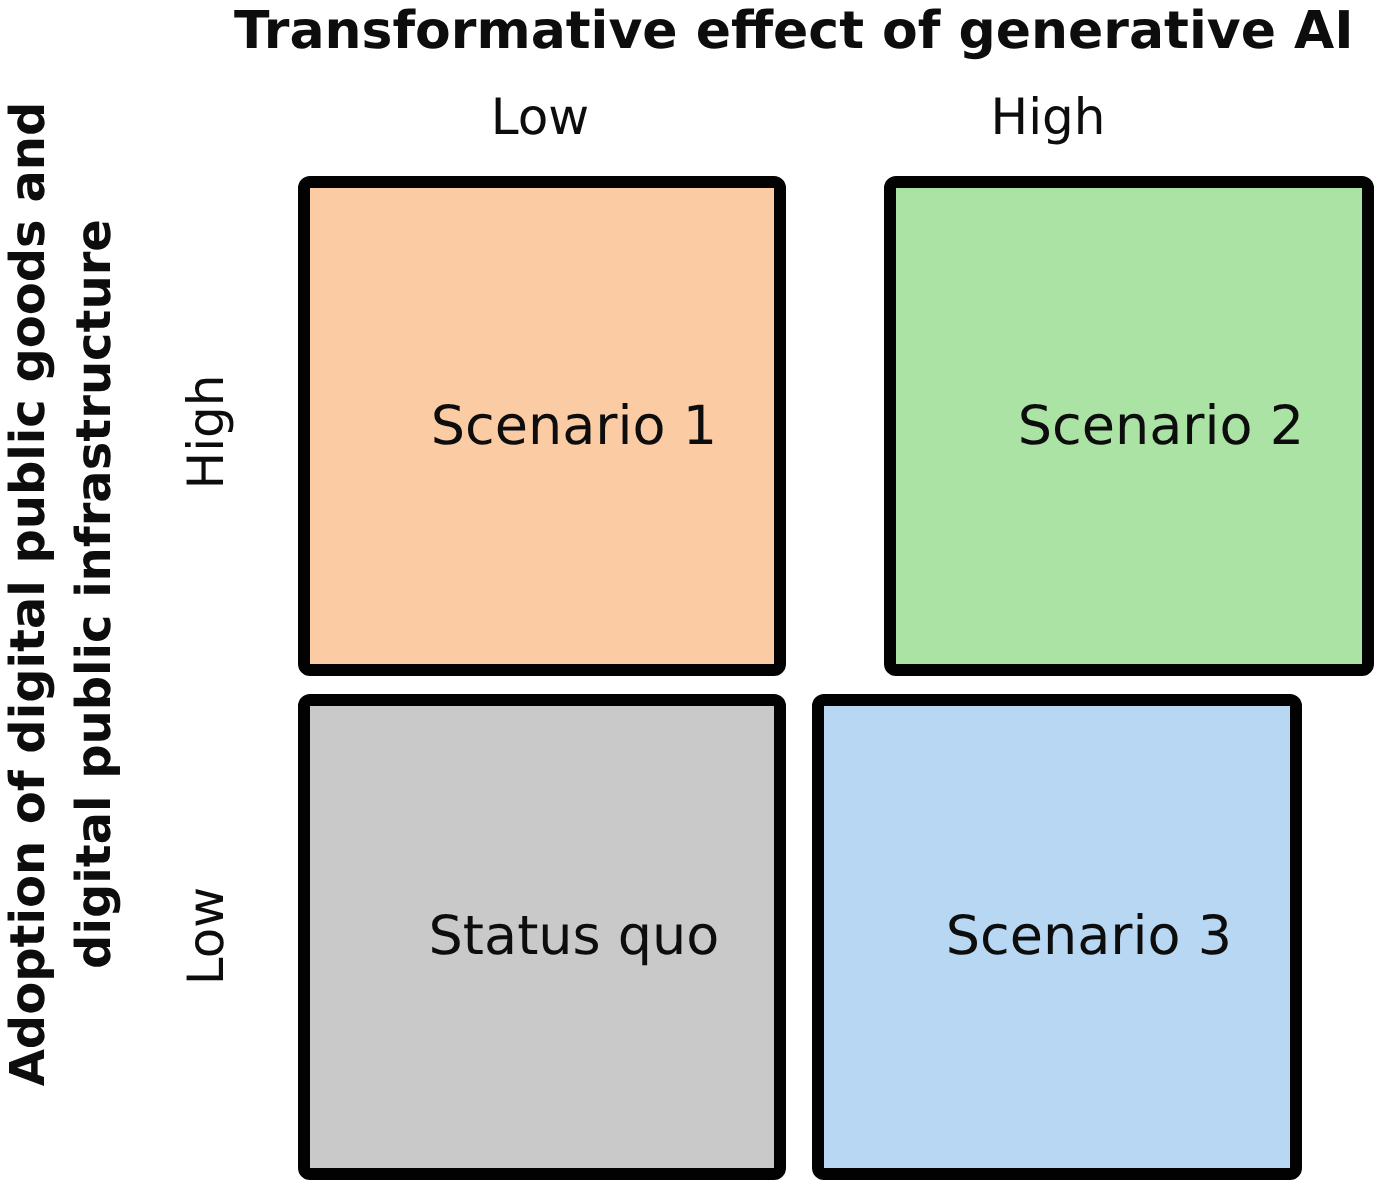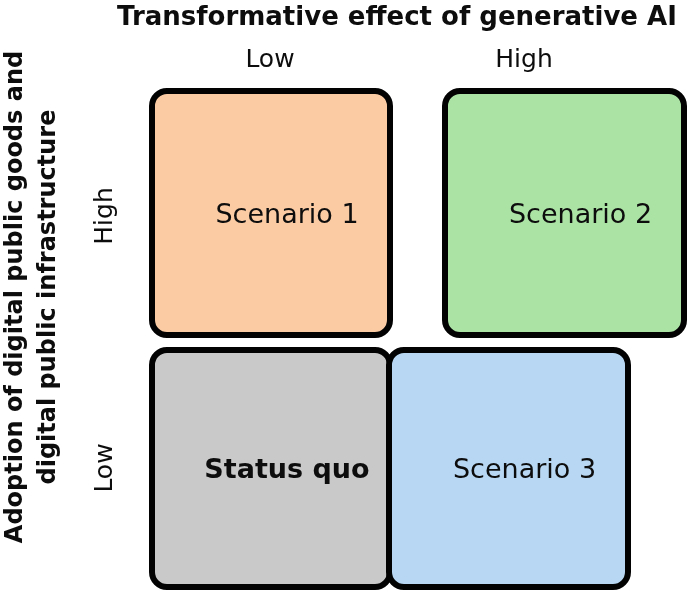--- a/index.html
+++ b/index.html
@@ -52,32 +52,32 @@
     transform: translate(-50%, -50%) rotate(-90deg);
     font-size: 25px;
     white-space: nowrap;
   }
   .row-label.high { top: 216px; }
   .row-label.low  { top: 468px; }
   .quadrant {
     position: absolute;
     box-sizing: border-box;
     border: 6px solid #020202;
-    border-radius: 18px;
+    border-radius: 6px;
     display: flex;
     align-items: center;
     justify-content: center;
     font-size: 27px;
     white-space: nowrap;
     padding-left: 32px;
   }
   .q-tl { left: 149px; top:  88px; width: 244px; height: 250px; }
   .q-tr { left: 403px; top:  88px; width: 245px; height: 250px; }
-  .q-bl { left: 149px; top: 347px; width: 244px; height: 243px; font-weight: bold; }
-  .q-br { left: 386px; top: 347px; width: 245px; height: 243px; }
+  .q-bl { left: 149px; top: 347px; width: 244px; height: 243px; }
+  .q-br { left: 406px; top: 347px; width: 245px; height: 243px; }
 </style>
 </head>
 <body>
 
 <div class="figure">
 
   <div class="chart-title">Transformative effect of generative AI</div>
 
   <div class="col-label low">Low</div>
 

